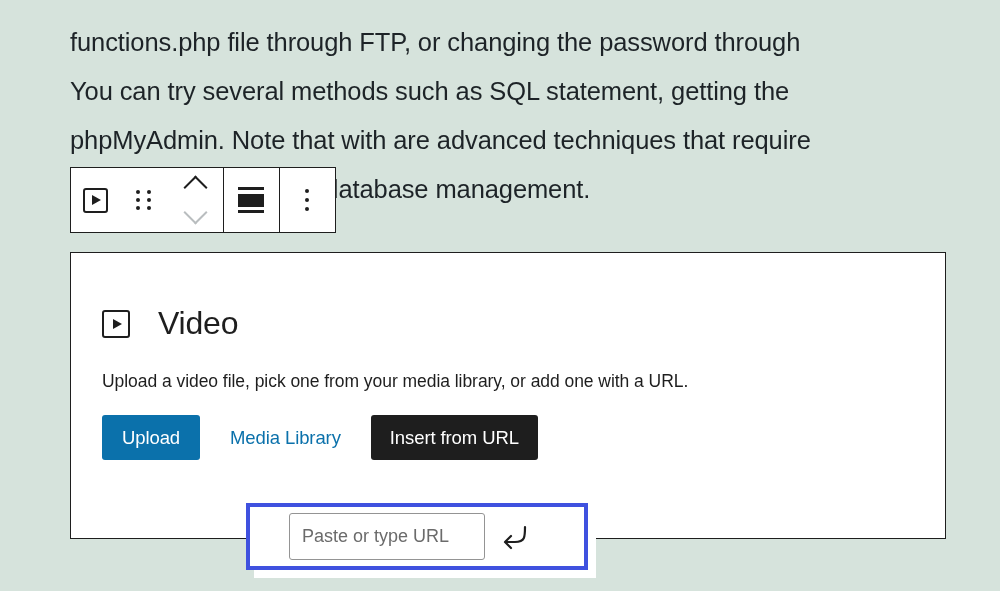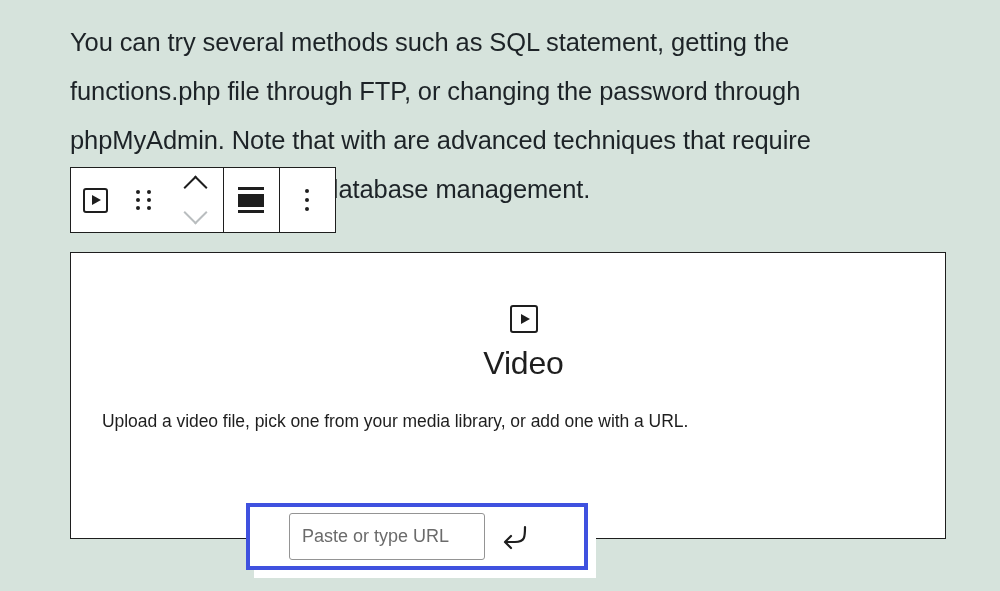--- a/index.html
+++ b/index.html
@@ -158,23 +158,22 @@
     width: 876px;
     height: 287px;
     background: #ffffff;
     border: 1.5px solid #1e1e1e;
     box-sizing: border-box;
     z-index: 10;
   }
   .card-head {
     display: flex;
     align-items: center;
-    gap: 12px;
+    gap: 28px;
     margin: 52px 0 0 31px;
-    flex-direction: column;
   }
   .ico-video-lg {
     width: 28px;
     height: 28px;
     border: 2.2px solid #1e1e1e;
     border-radius: 3px;
     display: flex;
     align-items: center;
     justify-content: center;
     box-sizing: border-box;
@@ -282,22 +281,22 @@
     align-items: center;
     justify-content: center;
     cursor: pointer;
     margin-left: 4px;
   }
 </style>
 </head>
 <body>
 
 <div class="prose">
+  <span class="prose-line">functions.php file through FTP, or changing the password through</span>
   <span class="prose-line">You can try several methods such as SQL statement, getting the</span>
-  <span class="prose-line">functions.php file through FTP, or changing the password through</span>
   <span class="prose-line">phpMyAdmin. Note that with are advanced techniques that require</span>
   <span class="prose-line">access filesystem and database management.</span>
 </div>
 
 <div class="block-toolbar">
 
   <div class="tb-group">
 
     <button class="tb-btn">
       <span class="ico-video-sq">
@@ -351,20 +350,25 @@
 
   <div class="card-head">
     <span class="ico-video-lg">
         <i></i>
       </span>
     <span class="card-title">Video</span>
   </div>
 
   <div class="card-desc">Upload a video file, pick one from your media library, or add one with a URL.</div>
 
+  <div class="card-actions">
+    <button class="btn-upload">Upload</button>
+    <button class="btn-link">Media Library</button>
+    <button class="btn-dark">Insert from URL</button>
+  </div>
 
 </div>
 
 <div class="url-popover">
   <input class="url-input" type="text" placeholder="Paste or type URL" style="">
   <button class="url-submit">
     <svg width="30" height="26" viewBox="0 0 30 26" aria-hidden="true">
       <path d="M25 3 C25 13, 25 18, 15 18 L6 18" fill="none" stroke="#1e1e1e" stroke-width="2.2" stroke-linecap="round"></path>
       <path d="M11 12 L5 18 L11 24" fill="none" stroke="#1e1e1e" stroke-width="2.2" stroke-linecap="round" stroke-linejoin="round"></path>
     </svg>

